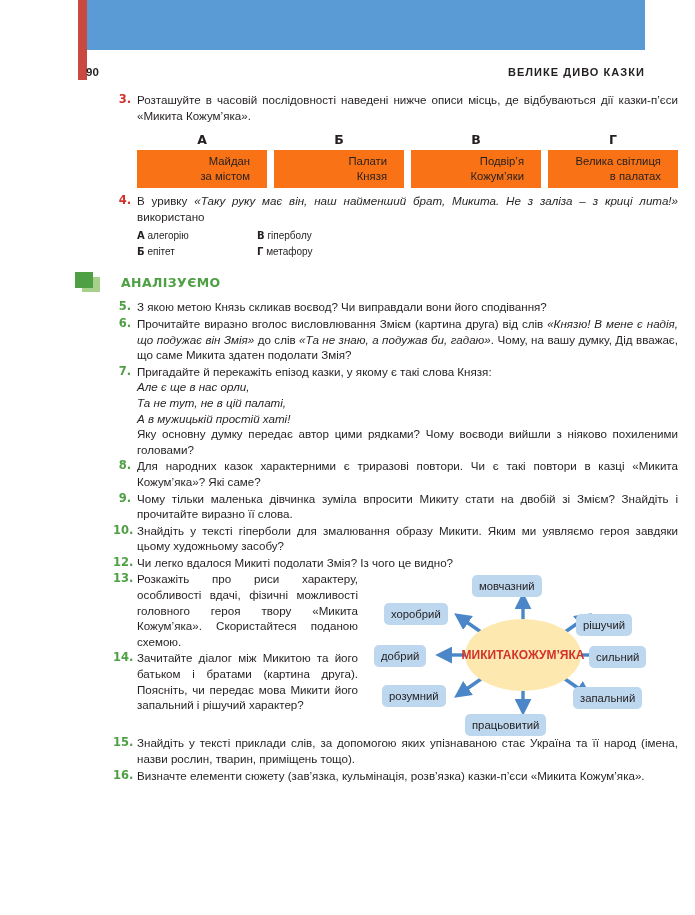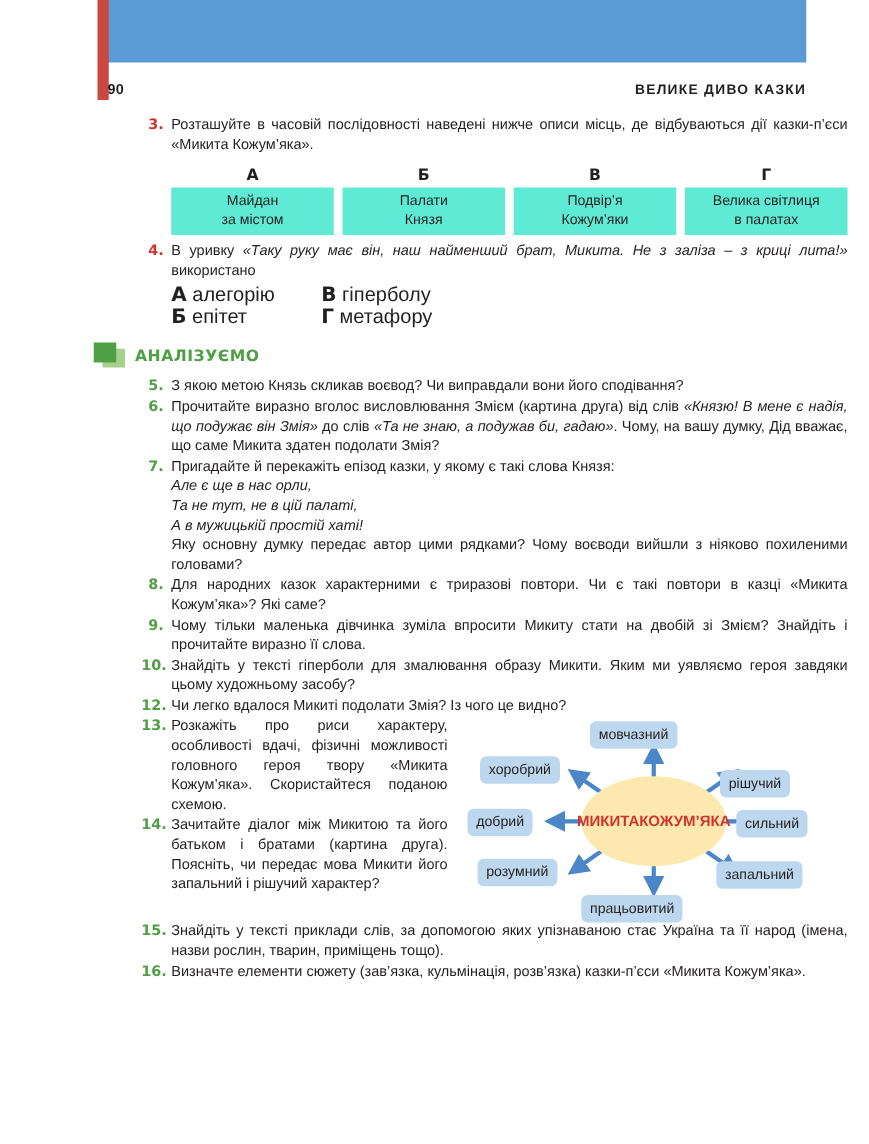--- a/index.html
+++ b/index.html
@@ -103,34 +103,34 @@
   .optcol { flex: 1 1 0; }
   .optletter {
     text-align: center;
     font-size: 12.5px;
     font-weight: 700;
     line-height: 16px;
     margin-bottom: 2px;
     font-family: "DejaVu Sans", sans-serif;
   }
   .optbox {
-    background: #5eead4;
-    text-align: center;
+    background: #f97316;
+    text-align: right;
     font-size: 11.3px;
     line-height: 14.4px;
     padding: 4px 17px 5px;
     min-height: 34px;
     box-sizing: border-box;
   }
 
   
   .choices {
     display: flex;
     margin-top: 4px;
-    font-size: 16px;
+    font-size: 10px;
     line-height: 15.6px;
     align-items: center;
   }
   .choice-col { width: 120px; }
   .choice b { font-family: "DejaVu Sans", sans-serif; }
 
   
   .section-head {
     display: flex;
     align-items: center;
@@ -149,21 +149,21 @@
     width: 18px; height: 15px;
     background: #a8d08d;
   }
   .sq-front {
     position: absolute;
     left: 0; top: 0;
     width: 18px; height: 16px;
     background: #4fa045;
   }
   .section-title {
-    margin-left: 7px;
+    margin-left: 20px;
     font-size: 12.5px;
     font-weight: 700;
     letter-spacing: .4px;
     color: #4fa045;
     font-family: "DejaVu Sans", sans-serif;
   }
 
   
   .scheme-float {
     float: right;

